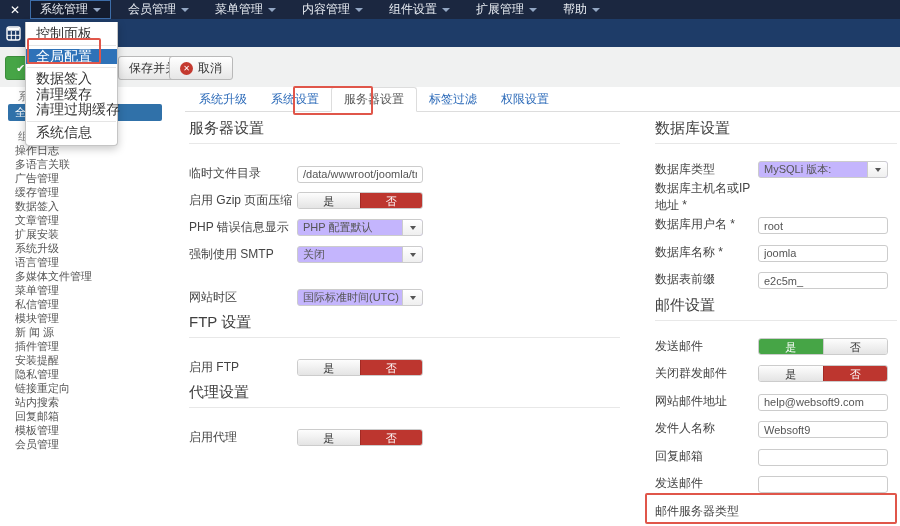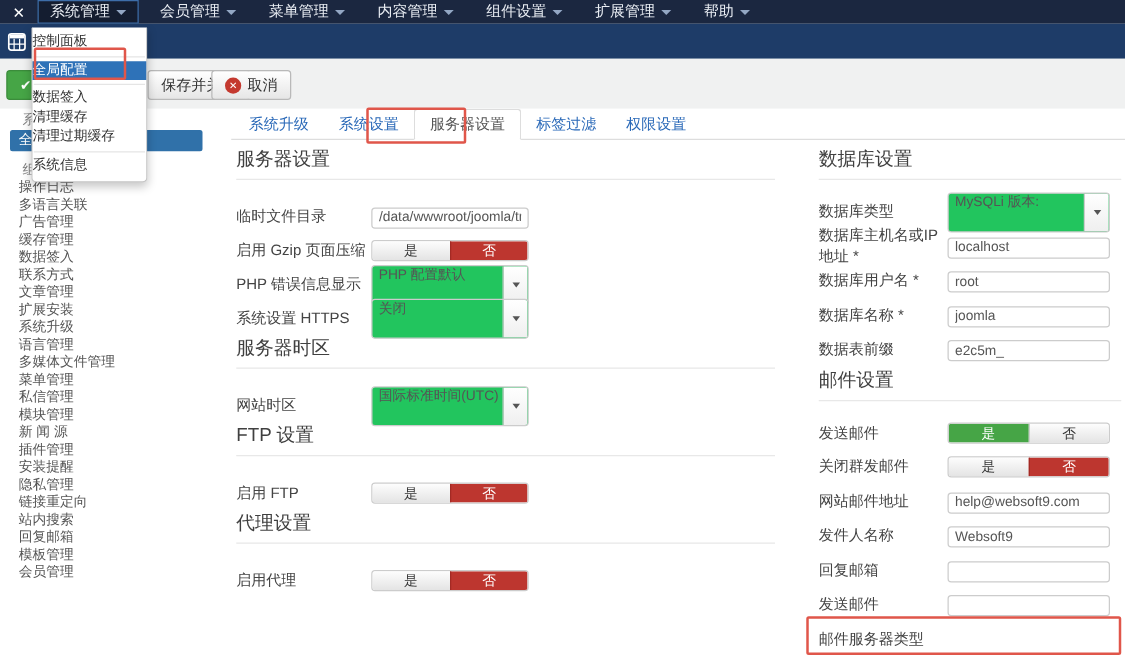--- a/index.html
+++ b/index.html
@@ -55,33 +55,33 @@
   .col-left .frow{height:27px;align-items:center;}
   .col-right .frow{height:27.5px;}
   .flabel{font-size:12px;color:#444;flex:0 0 auto;}
   .col-left .flabel{width:108px;}
   .col-right .flabel{width:103px;}
   .fctl{flex:0 0 auto;}
   .col-left .fctl{width:126px;}
   .col-right .fctl{width:130px;}
 
   .tinput{width:100%;height:17px;border:1px solid #ccc;border-radius:3px;font-size:11px;color:#555;padding:0 5px;background:#fff;}
-  .sel{display:flex;height:32px;border:1px solid #ccc;border-radius:3px;background:#22c55e;overflow:hidden;}
+  .sel{display:flex;height:17px;border:1px solid #ccc;border-radius:3px;background:#c4b5fd;overflow:hidden;}
   .selval{flex:1;font-size:11px;color:#555;line-height:15px;padding:0 5px;white-space:nowrap;overflow:hidden;}
   .selbtn{width:20px;border-left:1px solid #ccc;background:linear-gradient(#ffffff,#efefef);display:flex;align-items:center;justify-content:center;}
   .caret-dark{width:0;height:0;border-left:3.5px solid transparent;border-right:3.5px solid transparent;border-top:4px solid #555;}
   .tg{display:flex;height:17px;border:1px solid #ccc;border-radius:3px;overflow:hidden;}
   .tg-opt{flex:1;text-align:center;font-size:11px;line-height:16px;color:#333;background:linear-gradient(#fdfdfd,#e4e4e4);cursor:pointer;}
   .tg-opt + .tg-opt{border-left:1px solid #ccc;}
   .tg-opt.on-red{background:#bd362f;color:#fff;border-left-color:#a32a24;}
   .tg-opt.on-green{background:#46a546;color:#fff;}
 
   
   .dropdown{position:absolute;left:25px;top:22px;width:93px;background:#fff;border:1px solid #c5c5c5;border-top:none;border-radius:0 0 4px 4px;box-shadow:0 3px 8px rgba(0,0,0,.22);z-index:50;padding:4px 0 5px 0;}
-  .dd-item{height:15.5px;line-height:15.5px;font-size:11px;color:#333;cursor:pointer;white-space:nowrap;}
+  .dd-item{height:15.5px;line-height:15.5px;padding-left:10px;font-size:14px;color:#333;cursor:pointer;white-space:nowrap;}
   .dd-item.active{background:#2e72b8;color:#fff;}
   .dd-div{height:1px;background:#e5e5e5;margin:3px 1px;}
 
   
   .annot{position:absolute;border:2px solid #e0564a;border-radius:2px;z-index:100;pointer-events:none;}
   .annot-1{left:27px;top:38px;width:74px;height:26px;}
   .annot-2{left:293px;top:86px;width:80px;height:29px;}
   .annot-3{left:645px;top:493px;width:252px;height:31px;}
 </style>
 </head>
@@ -150,21 +150,20 @@
   <div class="content">
     <aside class="sidebar" id="sidebar">
         <div class="side-header">系统</div>
         <div class="side-active">全局配置</div>
         <div class="side-header side-header2">组件</div>
         <div class="side-item">操作日志</div>
         <div class="side-item">多语言关联</div>
         <div class="side-item">广告管理</div>
         <div class="side-item">缓存管理</div>
         <div class="side-item">数据签入</div>
-        <div class="side-item">联系方式</div>
         <div class="side-item">文章管理</div>
         <div class="side-item">扩展安装</div>
         <div class="side-item">系统升级</div>
         <div class="side-item">语言管理</div>
         <div class="side-item">多媒体文件管理</div>
         <div class="side-item">菜单管理</div>
         <div class="side-item">私信管理</div>
         <div class="side-item">模块管理</div>
         <div class="side-item">新 闻 源</div>
         <div class="side-item">插件管理</div>
@@ -207,34 +206,33 @@
                   <div class="fctl">
                     <div class="sel">
                       <span class="selval">PHP 配置默认</span>
                       <span class="selbtn">
                         <i class="caret-dark"></i>
                       </span>
                     </div>
                   </div>
                 </div>
                 <div class="frow">
-                  <div class="flabel">系统设置 HTTPS</div>
+                  <div class="flabel">强制使用 SMTP</div>
                   <div class="fctl">
                     <div class="sel">
                       <span class="selval">关闭</span>
                       <span class="selbtn">
                         <i class="caret-dark"></i>
                       </span>
                     </div>
                   </div>
                 </div>
               </div>
             </div>
             <div class="section">
-              <div class="section-title">服务器时区</div>
               <div class="fields">
                 <div class="frow">
                   <div class="flabel">网站时区</div>
                   <div class="fctl">
                     <div class="sel">
                       <span class="selval">国际标准时间(UTC)</span>
                       <span class="selbtn">
                         <i class="caret-dark"></i>
                       </span>
                     </div>
@@ -281,21 +279,20 @@
                     <div class="sel">
                       <span class="selval">MySQLi 版本:</span>
                       <span class="selbtn">
                         <i class="caret-dark"></i>
                       </span>
                     </div>
                   </div>
                 </div>
                 <div class="frow">
                   <div class="flabel">数据库主机名或IP地址 *</div>
-                  <div class="fctl"><input class="tinput" value="localhost" style=""></div>
                 </div>
                 <div class="frow">
                   <div class="flabel">数据库用户名 *</div>
                   <div class="fctl"><input class="tinput" value="root" style=""></div>
                 </div>
                 <div class="frow">
                   <div class="flabel">数据库名称 *</div>
                   <div class="fctl"><input class="tinput" value="joomla" style=""></div>
                 </div>
                 <div class="frow">

